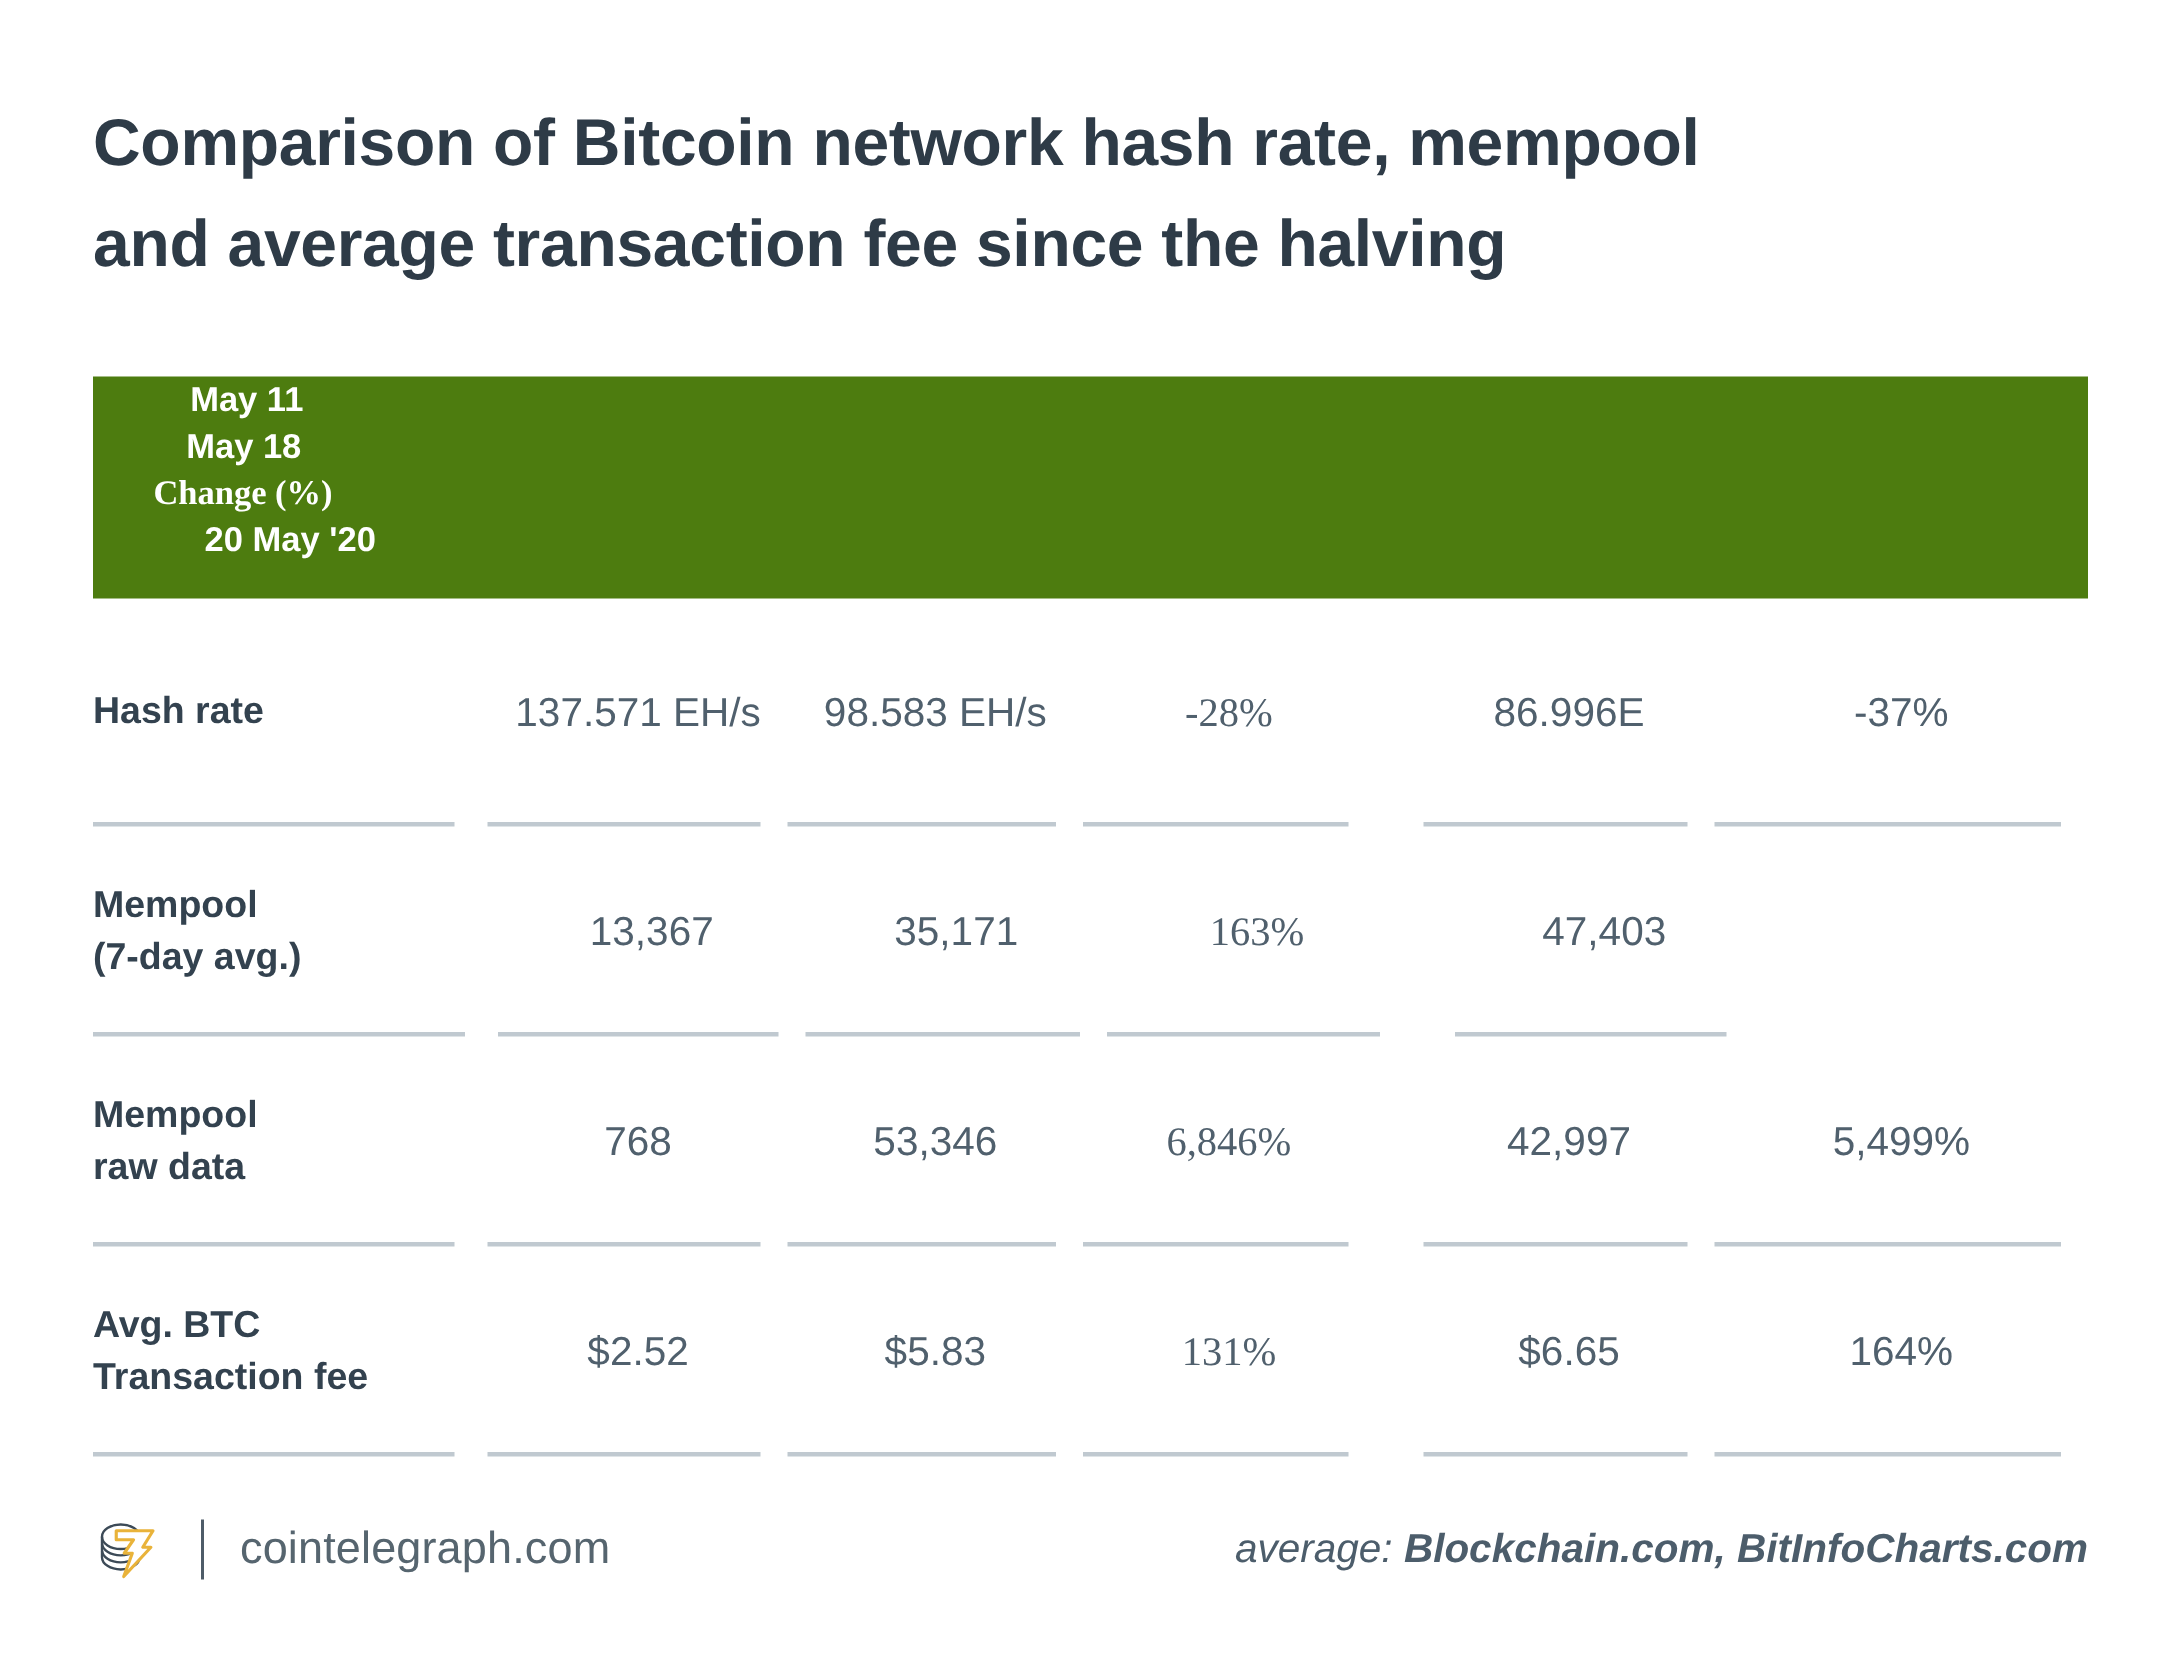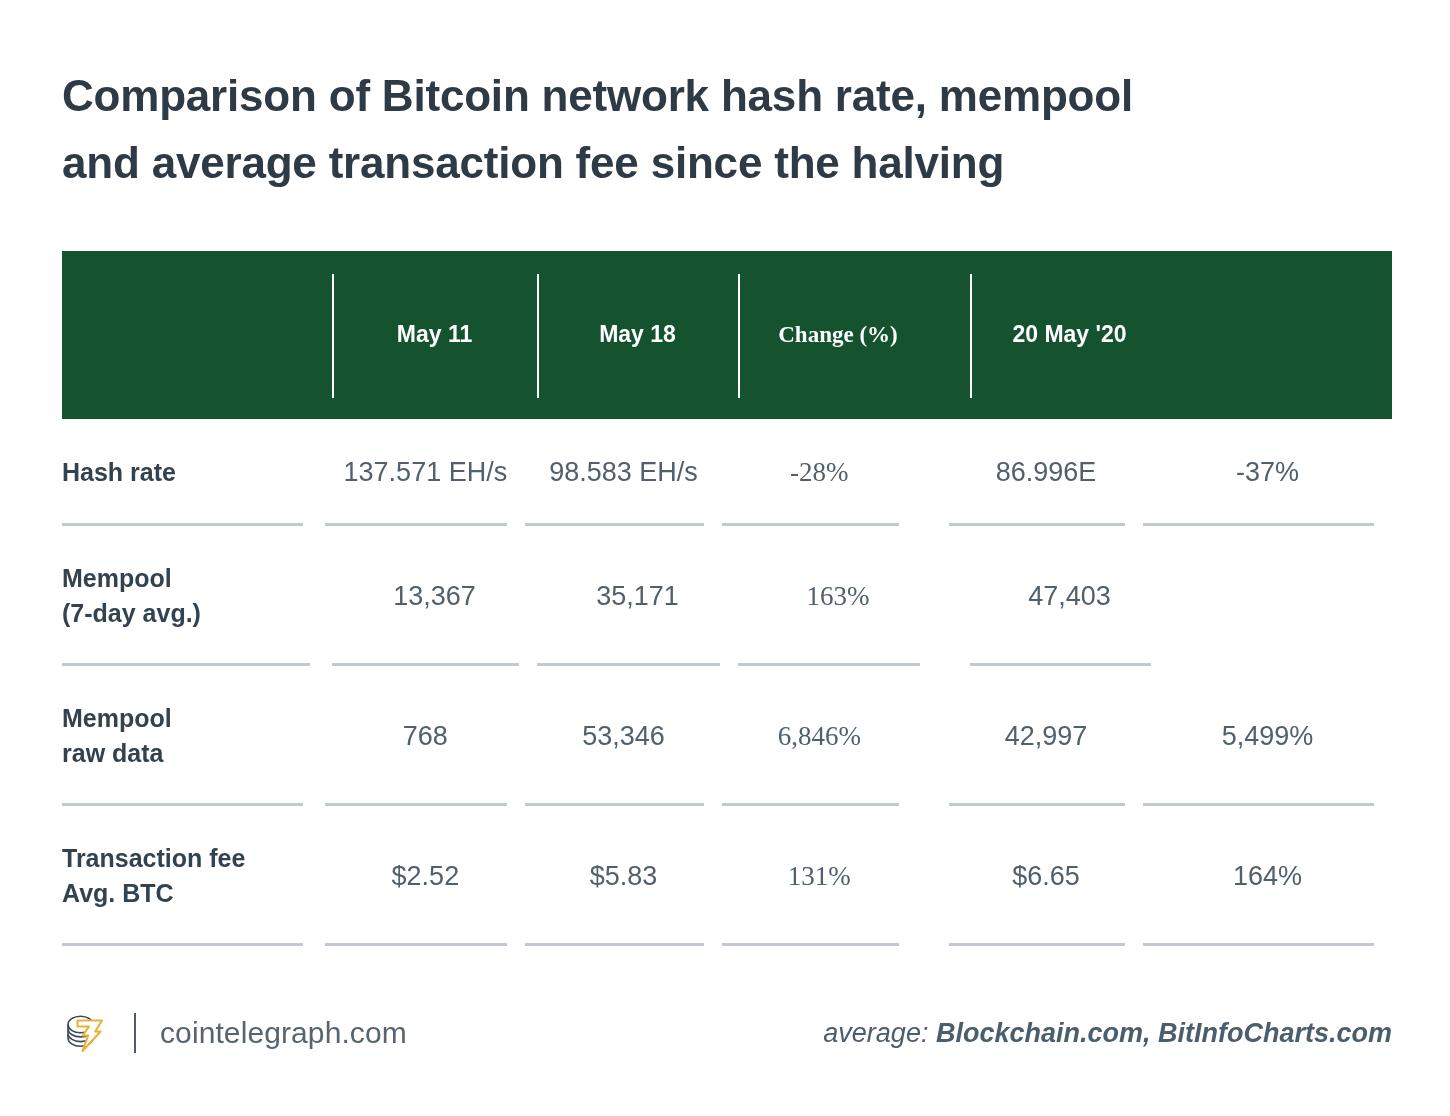--- a/index.html
+++ b/index.html
@@ -40,23 +40,24 @@
   
   .table {
     position: absolute;
     left: 62px;
     top: 251px;
     width: 1330px;
   }
 
   .thead {
     display: flex;
-    background: #14532d;
-    height: 168px;
+    background: #4d7c0f;
+    height: 148px;
     align-items: stretch;
+    flex-direction: column;
   }
   .th {
     position: relative;
     display: flex;
     align-items: center;
     justify-content: center;
     box-sizing: border-box;
     color: #ffffff;
     font-size: 23px;
     font-weight: bold;
@@ -82,21 +83,21 @@
   .col-c4     { width: 199px; margin-left: 32px; }
   .col-c5     { width: 255px; }
 
   .tbody { position: relative; }
 
   .trow {
     display: flex;
     align-items: stretch;
     height: 140px;
   }
-  .trow:first-child { height: 107px; }
+  .trow:first-child { height: 152px; }
 
   .td {
     box-sizing: border-box;
     display: flex;
     align-items: center;
     justify-content: center;
     padding: 0 6px;
     font-size: 27px;
     color: #50606d;
     position: relative;
@@ -287,22 +288,22 @@
         </div>
         <div class="td col-c5">
           <span>5,499%</span>
           <span class="cellline"></span>
         </div>
       </div>
 
       <div class="trow">
         <div class="td col-label">
           <span class="cell-text">
+            <span class="sub">Avg. BTC</span>
             <span class="sub">Transaction fee</span>
-            <span class="sub">Avg. BTC</span>
           </span>
           <span class="cellline"></span>
         </div>
         <div class="td col-c1">
           <span>$2.52</span>
           <span class="cellline"></span>
         </div>
         <div class="td col-c2">
           <span>$5.83</span>
           <span class="cellline"></span>

